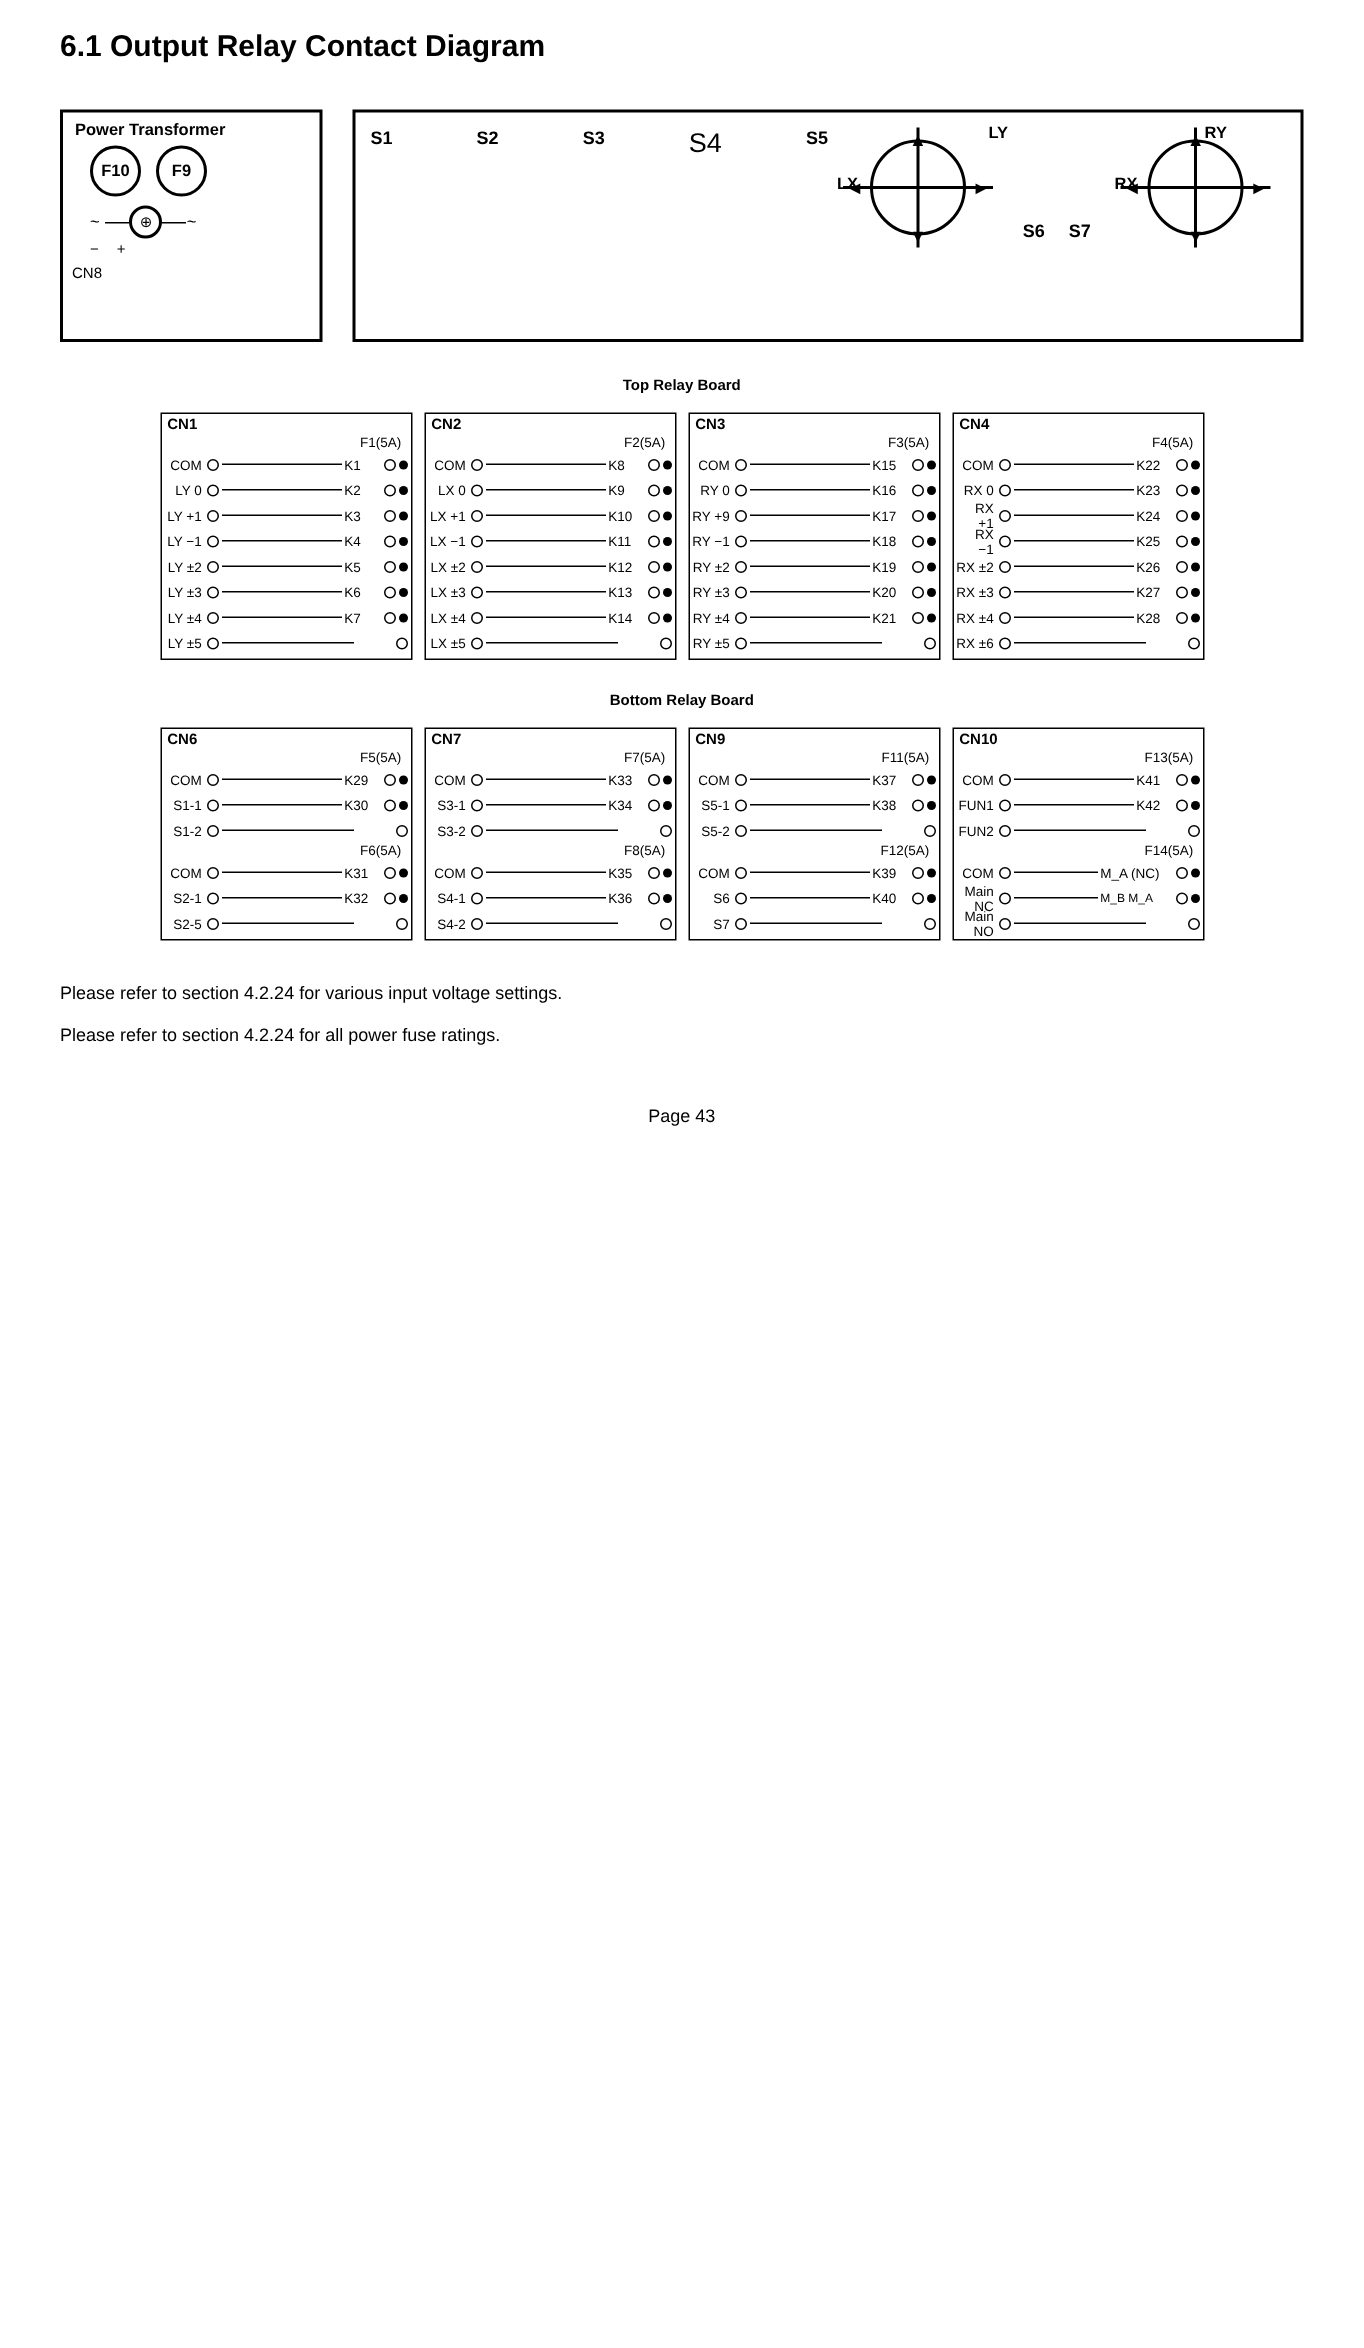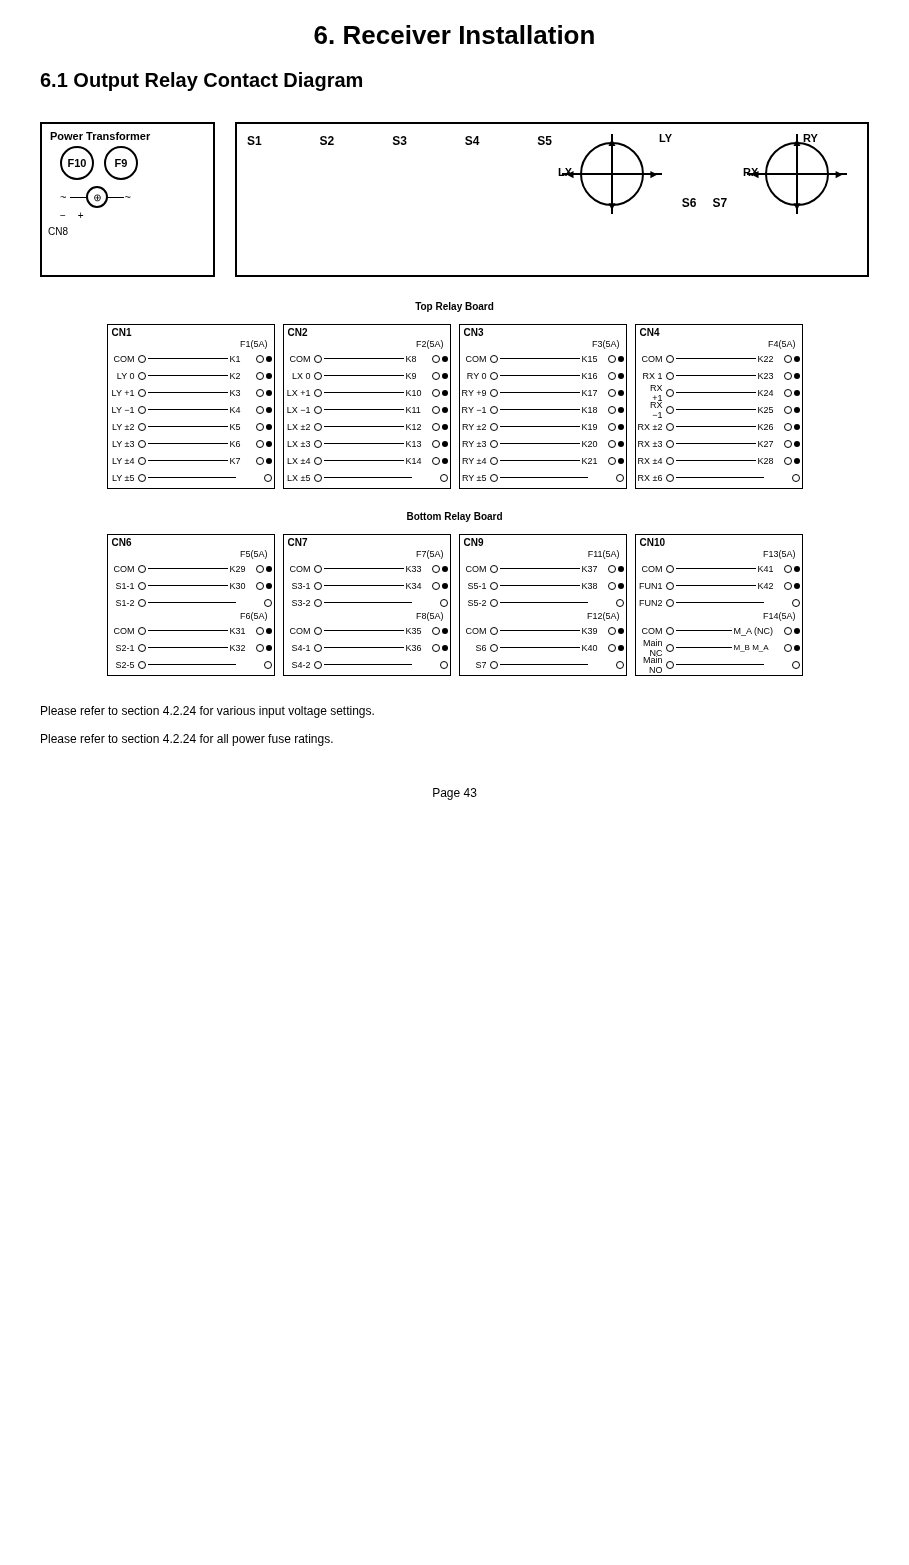--- a/index.html
+++ b/index.html
@@ -185,21 +185,20 @@
     .page-number {
       text-align: center;
       font-size: 12px;
       margin-top: 40px;
     }
   </style>
 </head>
 <body>
 
 <div class="page-container">
-  <h1>6. Receiver Installation</h1>
   <h2>6.1   Output Relay Contact Diagram</h2>
 
   <div class="diagram-area">
 
     <div class="top-section">
 
       <div class="power-transformer">
         <div class="pt-title">Power Transformer</div>
         <div class="pt-fuses">
           <div class="fuse-circle">F10</div>
@@ -221,21 +220,21 @@
             <span>+</span>
         </div>
       </div>
 
       <div class="joystick-area">
 
         <div style="display:flex; justify-content:space-between; width:100%; margin-bottom:10px;">
           <div style="font-size:12px;font-weight:bold;">S1</div>
           <div style="font-size:12px;font-weight:bold;">S2</div>
           <div style="font-size:12px;font-weight:bold;">S3</div>
-          <div style="font-size:12px;font-weight:bold;">S4</div>
+          <div style="font-size:18px;font-weight:normal;">S4</div>
           <div style="font-size:12px;font-weight:bold;">S5</div>
         </div>
 
         <div style="display:flex; width:100%; justify-content:space-around; align-items:center;">
 
           <div style="position:relative; width:100px; height:80px;">
             <div style="position:absolute;top:50%;left:50%;transform:translate(-50%,-50%);width:64px;height:64px;border-radius:50%;border:2px solid #000;"></div>
 
             <div style="position:absolute;top:50%;left:0;right:0;height:2px;background:#000;transform:translateY(-50%);"></div>
 
@@ -483,21 +482,21 @@
         <div class="cn-fuse">F4(5A)</div>
         <div class="cn-row">
           <span class="cn-row-label">COM</span>
           <span class="cn-dot"></span>
           <span class="cn-line"></span>
           <span class="cn-relay-label">K22</span>
           <span class="cn-dot-right"></span>
           <span class="cn-end-dot"></span>
         </div>
         <div class="cn-row">
-          <span class="cn-row-label">RX  1</span>
+          <span class="cn-row-label">RX  0</span>
           <span class="cn-dot"></span>
           <span class="cn-line"></span>
           <span class="cn-relay-label">K23</span>
           <span class="cn-dot-right"></span>
           <span class="cn-end-dot"></span>
         </div>
         <div class="cn-row">
           <span class="cn-row-label">RX +1</span>
           <span class="cn-dot"></span>
           <span class="cn-line"></span>

